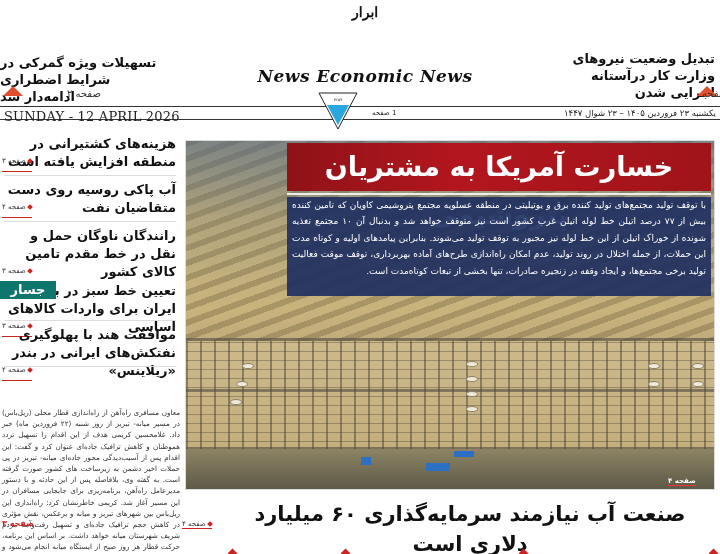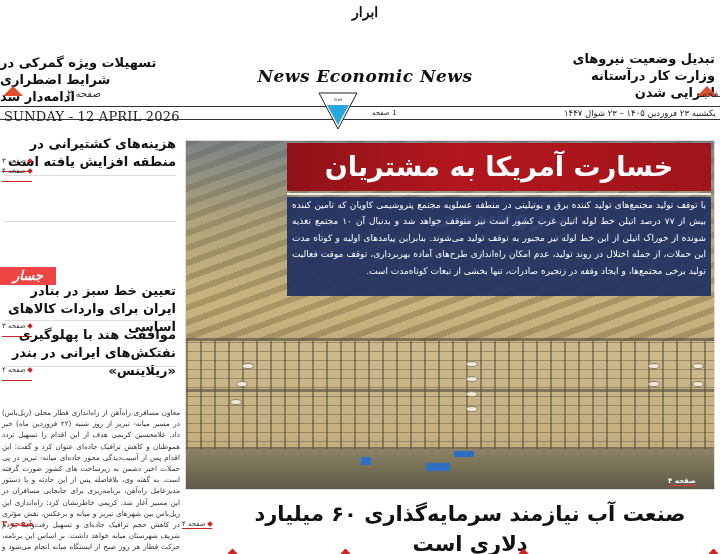--- a/index.html
+++ b/index.html
@@ -66,22 +66,22 @@
     position: absolute; left: 0; bottom: -1px; font-size: 7px; font-weight: normal;
     color: #333; border-bottom: 1px solid #c22; padding-bottom: 1px; direction: rtl;
   }
   .news .ref::before {
     content: ""; display: inline-block; width: 4px; height: 4px; background: #c22;
     transform: rotate(45deg); margin-left: 2px; vertical-align: middle;
   }
   .sep { position: absolute; left: 4px; width: 172px; height: 1px; background: #ddd; }
 
   .tag-jesar {
-    left: 0; top: 267px; width: 56px; height: 18px; background: #ef4444;
-    color: #fff; font-weight: bold; font-size: 13px; text-align: center; line-height: 18px; font-style: italic;
+    left: 0; top: 281px; width: 56px; height: 18px; background: #0f766e;
+    color: #fff; font-weight: bold; font-size: 13px; text-align: center; line-height: 18px;
   }
 
   .body-text {
     position: absolute; left: 2px; top: 407px; width: 178px; direction: rtl;
     text-align: justify; font-size: 7.2px; line-height: 11.2px; color: #333;
   }
   .body-ref {
     position: absolute; left: 2px; top: 519px; font-size: 8px; color: #c22; font-weight: bold;
   }
 
@@ -179,24 +179,29 @@
 </svg>
 
 <div class="abs lcol" style="height:424px;">
   <div class="news" style="top:5px;">
     <span>هزینه‌های کشتیرانی در منطقه افزایش یافته است</span>
     <span class="ref">صفحه ۳</span>
   </div>
   <div class="sep" style="top:45px;"></div>
 
   <div class="news" style="top:51px;">
+    <span>آب پاکی روسیه روی دست متقاضیان نفت</span>
     <span class="ref">صفحه ۴</span>
   </div>
   <div class="sep" style="top:91px;"></div>
 
+  <div class="news" style="top:97px;">
+    <span>رانندگان ناوگان حمل و نقل در خط مقدم تامین کالای کشور</span>
+    <span class="ref">صفحه ۳</span>
+  </div>
 
   <div class="news" style="top:152px;">
     <span>تعیین خط سبز در بنادر ایران برای واردات کالاهای اساسی</span>
     <span class="ref">صفحه ۳</span>
   </div>
   <div class="sep" style="top:190px;"></div>
 
   <div class="news" style="top:196px;">
     <span>موافقت هند با پهلوگیری نفتکش‌های ایرانی در بندر «ریلاینس»</span>
     <span class="ref">صفحه ۴</span>

